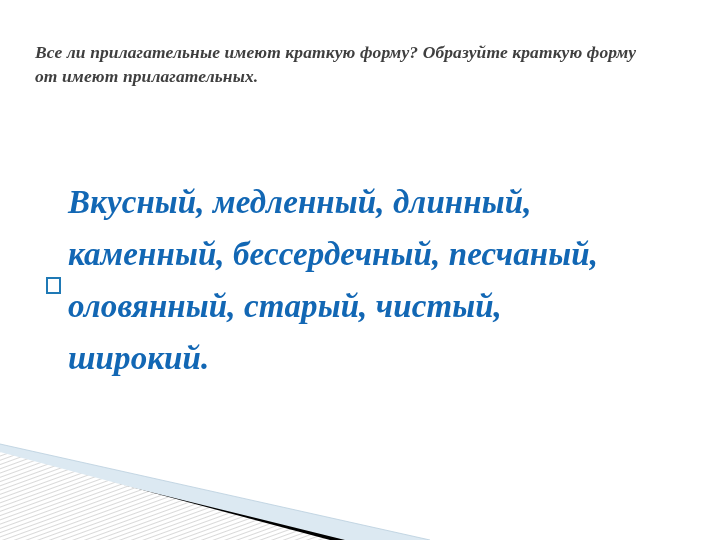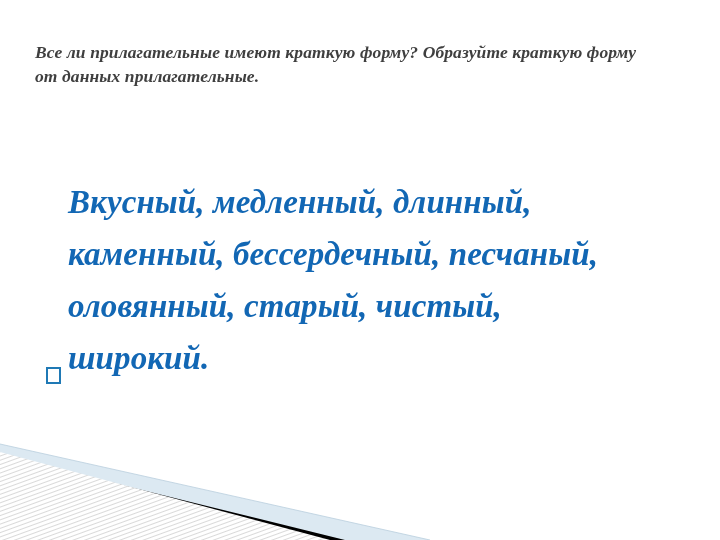--- a/index.html
+++ b/index.html
@@ -44,21 +44,21 @@
 
   
   .body-block {
     position: absolute;
     left: 46px;
     top: 176px;
     width: 560px;
   }
   .bullet-row {
     display: flex;
-    align-items: flex-end;
+    align-items: center;
   }
   .bullet-marker {
     flex: 0 0 auto;
     width: 15px;
     height: 17px;
     margin-top: 11px;
     margin-right: 7px;
     box-sizing: border-box;
     border: 2px solid #1f79b5;
     background: transparent;
@@ -89,21 +89,21 @@
     width: 720px;
     height: 110px;
   }
 </style>
 </head>
 <body>
 
 <div class="slide">
 
   <div class="title-block">
-    <p class="title-text">Все ли прилагательные имеют краткую форму? Образуйте краткую форму от данных прилагательные.</p>
+    <p class="title-text">Все ли прилагательные имеют краткую форму? Образуйте краткую форму от имеют прилагательных.</p>
   </div>
 
   <div class="body-block">
     <div class="bullet-row">
       <span class="bullet-marker"></span>
       <span class="bullet-text">Вкусный, медленный, длинный, каменный, бессердечный, песчаный, оловянный, старый, чистый, широкий.</span>
     </div>
   </div>
 
   <div class="deco">

